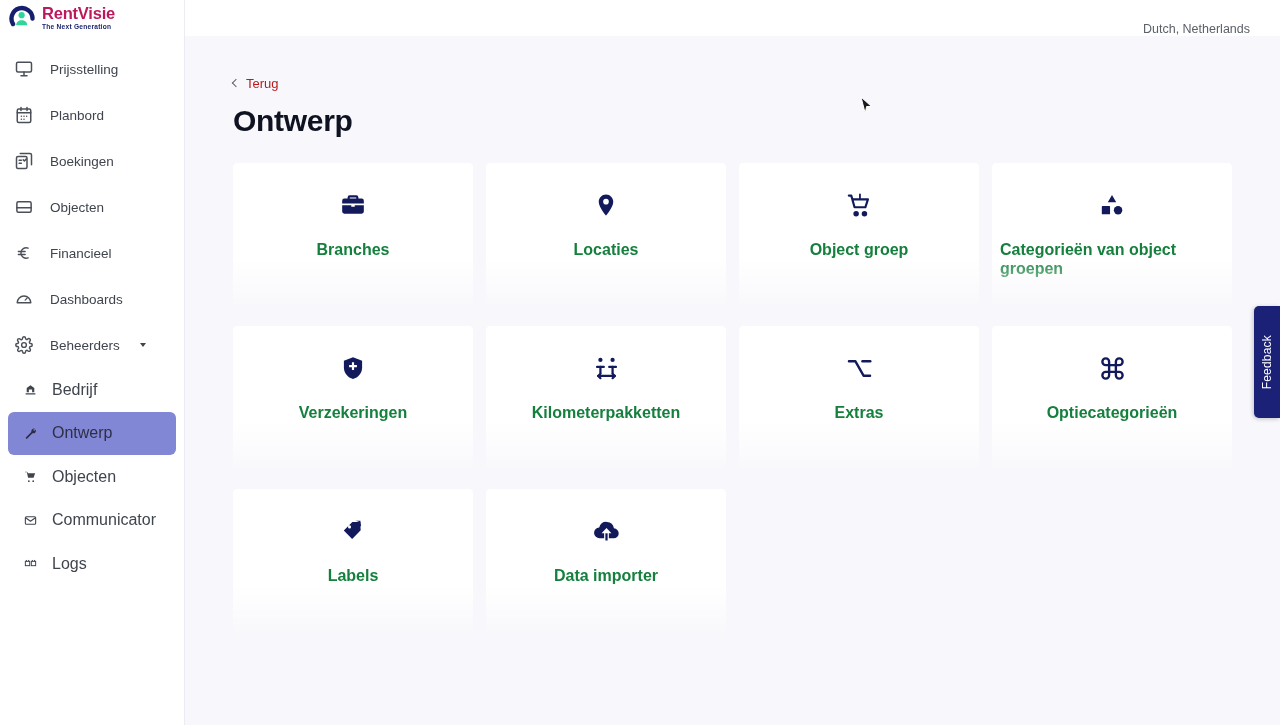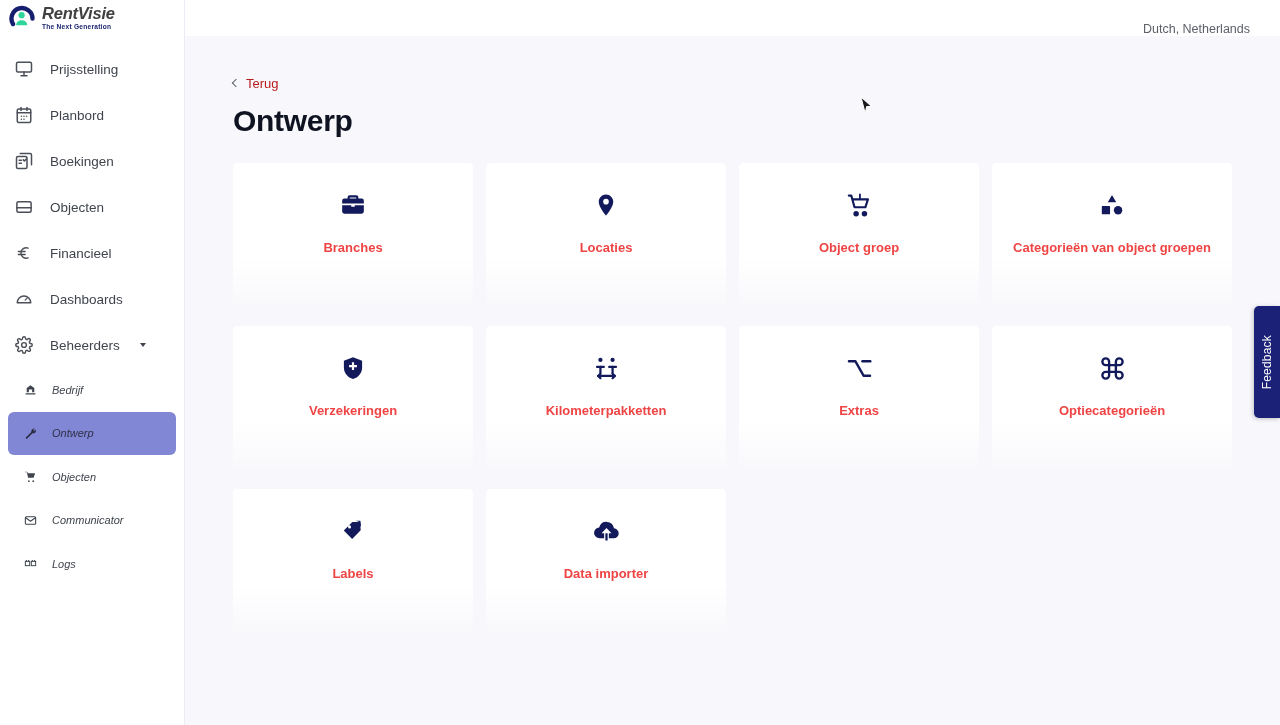--- a/index.html
+++ b/index.html
@@ -21,23 +21,22 @@
   }
   .logo-wrap {
     height: 36px;
     display: flex; align-items: center;
     padding-left: 8px;
     gap: 6px;
   }
   .logo-mark { width: 28px; height: 28px; position: relative; flex: 0 0 28px; }
   .logo-text { display: flex; flex-direction: column; line-height: 1; }
   .logo-title {
-    font-size: 16.5px; font-weight: 700; color: #404040;
+    font-size: 16.5px; font-weight: 700; color: #be185d;
     letter-spacing: -0.2px;
-    font-style: italic;
   }
   .logo-sub {
     font-size: 6.6px; font-weight: 700; color: #151f6d;
     letter-spacing: 0.25px; margin-top: 2px;
   }
 
   .nav-top { padding-top: 10px; }
   .nav-item {
     display: flex; align-items: center;
     height: 46px;
@@ -62,21 +61,21 @@
     gap: 14px;
     cursor: pointer;
     margin: 0 8px;
     border-radius: 6px;
   }
   .nav-sub .ico {
     width: 16px; height: 16px; flex: 0 0 16px;
     display: flex; align-items: center; justify-content: center;
     color: #3f444d;
   }
-  .nav-sub .lbl { font-size: 11px; color: #3f444d; font-style: italic; }
+  .nav-sub .lbl { font-size: 16px; color: #3f444d; }
   .nav-sub.active { background: #8187d4; }
   .nav-sub.active .lbl { color: #2e2f46; }
   .nav-sub.active .ico { color: #2b2c44; }
 
   .caret {
     width: 0; height: 0;
     border-left: 3.5px solid transparent;
     border-right: 3.5px solid transparent;
     border-top: 4.5px solid #3f444d;
     margin-left: 4px;
@@ -138,21 +137,21 @@
     mask-image: linear-gradient(to bottom, #000 0%, #000 62%, rgba(0,0,0,0.35) 88%, rgba(0,0,0,0) 100%);
     box-shadow: 0 1px 2px rgba(30,30,70,0.05);
   }
   .card .card-ico {
     color: #121a5c;
     height: 30px;
     display: flex; align-items: center; justify-content: center;
     margin-bottom: 20px;
   }
   .card .card-lbl {
-    font-size: 13px; font-weight: 700; color: #ef4444;
+    font-size: 16px; font-weight: 700; color: #15803d;
     line-height: 1.2;
     padding: 0 8px;
   }
 
   
   .feedback {
     position: absolute;
     right: 0; top: 306px;
     width: 26px; height: 112px;
     background: #1b2176;

